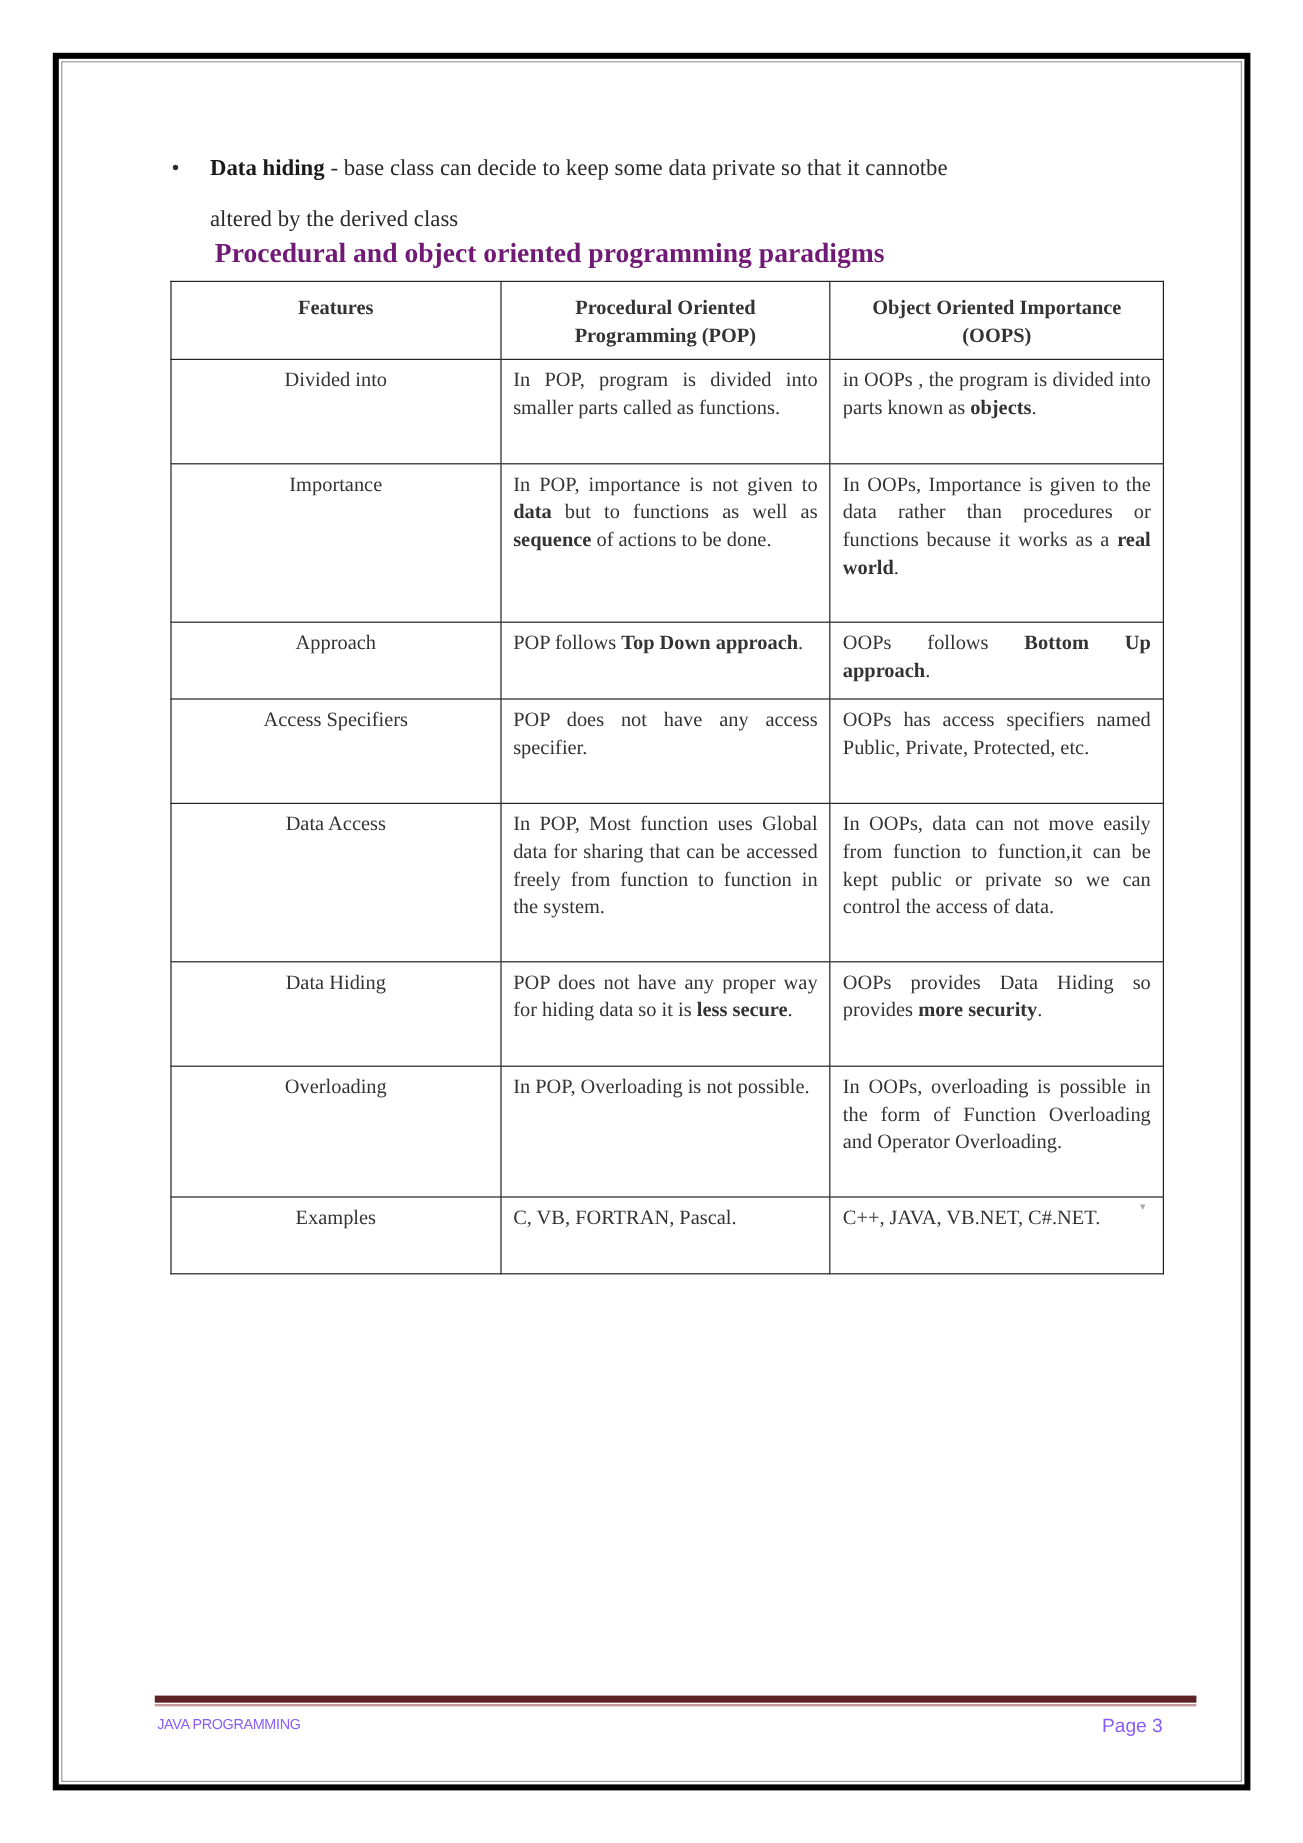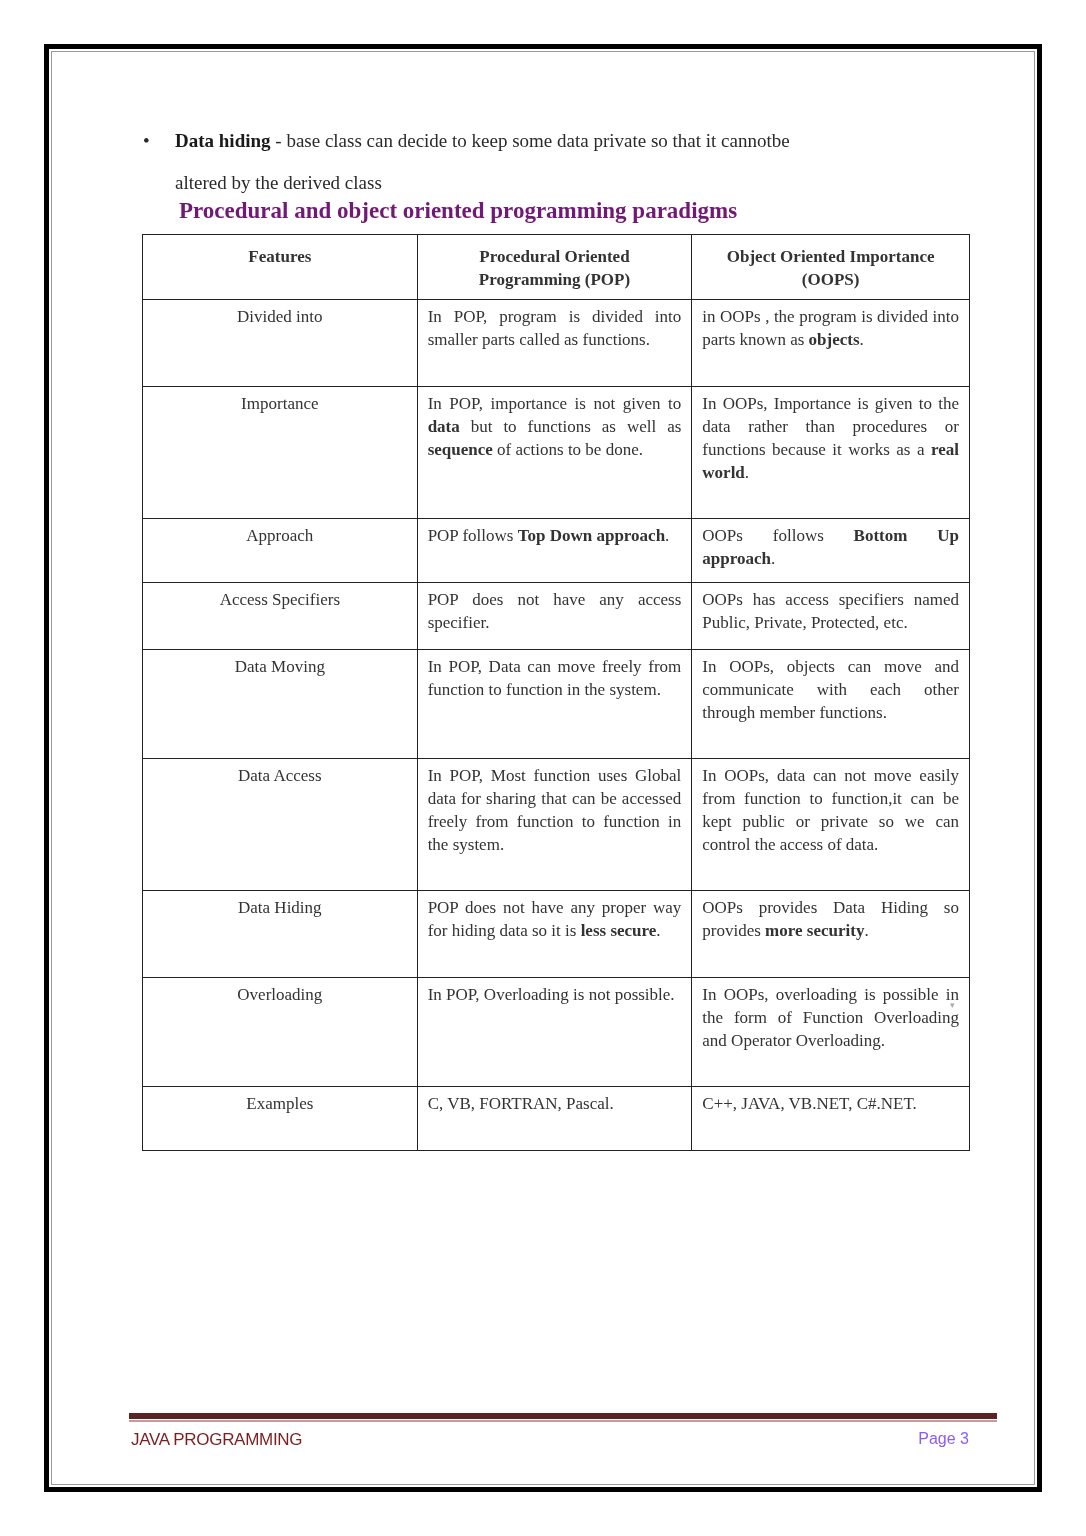--- a/index.html
+++ b/index.html
@@ -20,21 +20,21 @@
   table.cmp td, table.cmp th { border:1.5px solid #222; vertical-align:top; padding:5px 10px 8px 10px;
               line-height:23px; }
   table.cmp th { font-weight:bold; text-align:center; color:#333; padding-top:10px; padding-bottom:8px; }
   col.c1 { width:275px; } col.c2 { width:275px; } col.c3 { width:278px; }
   td.feature { text-align:center; }
   td.desc { text-align:justify; text-align-last:left; }
   .footer-rule { position:absolute; left:129px; top:1413px; width:868px; }
   .rule-thick { height:6px; background:#5c2224; }
   .rule-gap { height:1px; background:#fff; }
   .rule-thin { height:2px; background:#c49a9a; }
-  .footer-left { position:absolute; left:131px; top:1430px; font-size:17px; font-family:"Liberation Sans Narrow","Liberation Sans", sans-serif; color:#7f1d1d; letter-spacing:-0.3px; }
+  .footer-left { position:absolute; left:131px; top:1430px; font-size:12px; font-family:"Liberation Sans Narrow","Liberation Sans", sans-serif; color:#8b5cf6; letter-spacing:-0.3px; }
   .footer-right { position:absolute; right:117px; top:1430px; font-size:16px; font-family:"Liberation Sans", sans-serif; color:#8b5cf6; }
   .tiny-icon { position:absolute; left:950px; top:1000px; font-size:9px; color:#aaa; }
 </style>
 </head>
 <body>
 
 <div class="page-border">
   <div class="page-border-inner"></div>
 </div>
 
@@ -70,29 +70,24 @@
       <tr style="height: 132px;">
         <td class="feature">Importance</td>
         <td class="desc">In POP, importance is not given to <b>data</b> but to functions as well as <b>sequence</b> of actions to be done.</td>
         <td class="desc">In OOPs, Importance is given to the data rather than procedures or functions because it works as a <b>real world</b>.</td>
       </tr>
       <tr style="height: 64px;">
         <td class="feature">Approach</td>
         <td class="desc">POP follows <b>Top Down approach</b>.</td>
         <td class="desc">OOPs follows <b>Bottom Up approach</b>.</td>
       </tr>
-      <tr style="height: 67px; border-radius: 14px;">
+      <tr style="height: 87px; border-radius: 14px;">
         <td class="feature">Access Specifiers</td>
         <td class="desc">POP does not have any access specifier.</td>
         <td class="desc">OOPs has access specifiers named Public, Private, Protected, etc.</td>
-      </tr>
-      <tr style="height: 109px;">
-        <td class="feature">Data Moving</td>
-        <td class="desc">In POP, Data can move freely from function to function in the system.</td>
-        <td class="desc">In OOPs, objects can move and communicate with each other through member functions.</td>
       </tr>
       <tr style="height: 132px;">
         <td class="feature">Data Access</td>
         <td class="desc">In POP, Most function uses Global data for sharing that can be accessed freely from function to function in the system.</td>
         <td class="desc">In OOPs, data can not move easily from function to function,it can be kept public or private so we can control the access of data.</td>
       </tr>
       <tr style="height: 87px;">
         <td class="feature">Data Hiding</td>
         <td class="desc">POP does not have any proper way for hiding data so it is <b>less secure</b>.</td>
         <td class="desc">OOPs provides Data Hiding so provides <b>more security</b>.</td>

